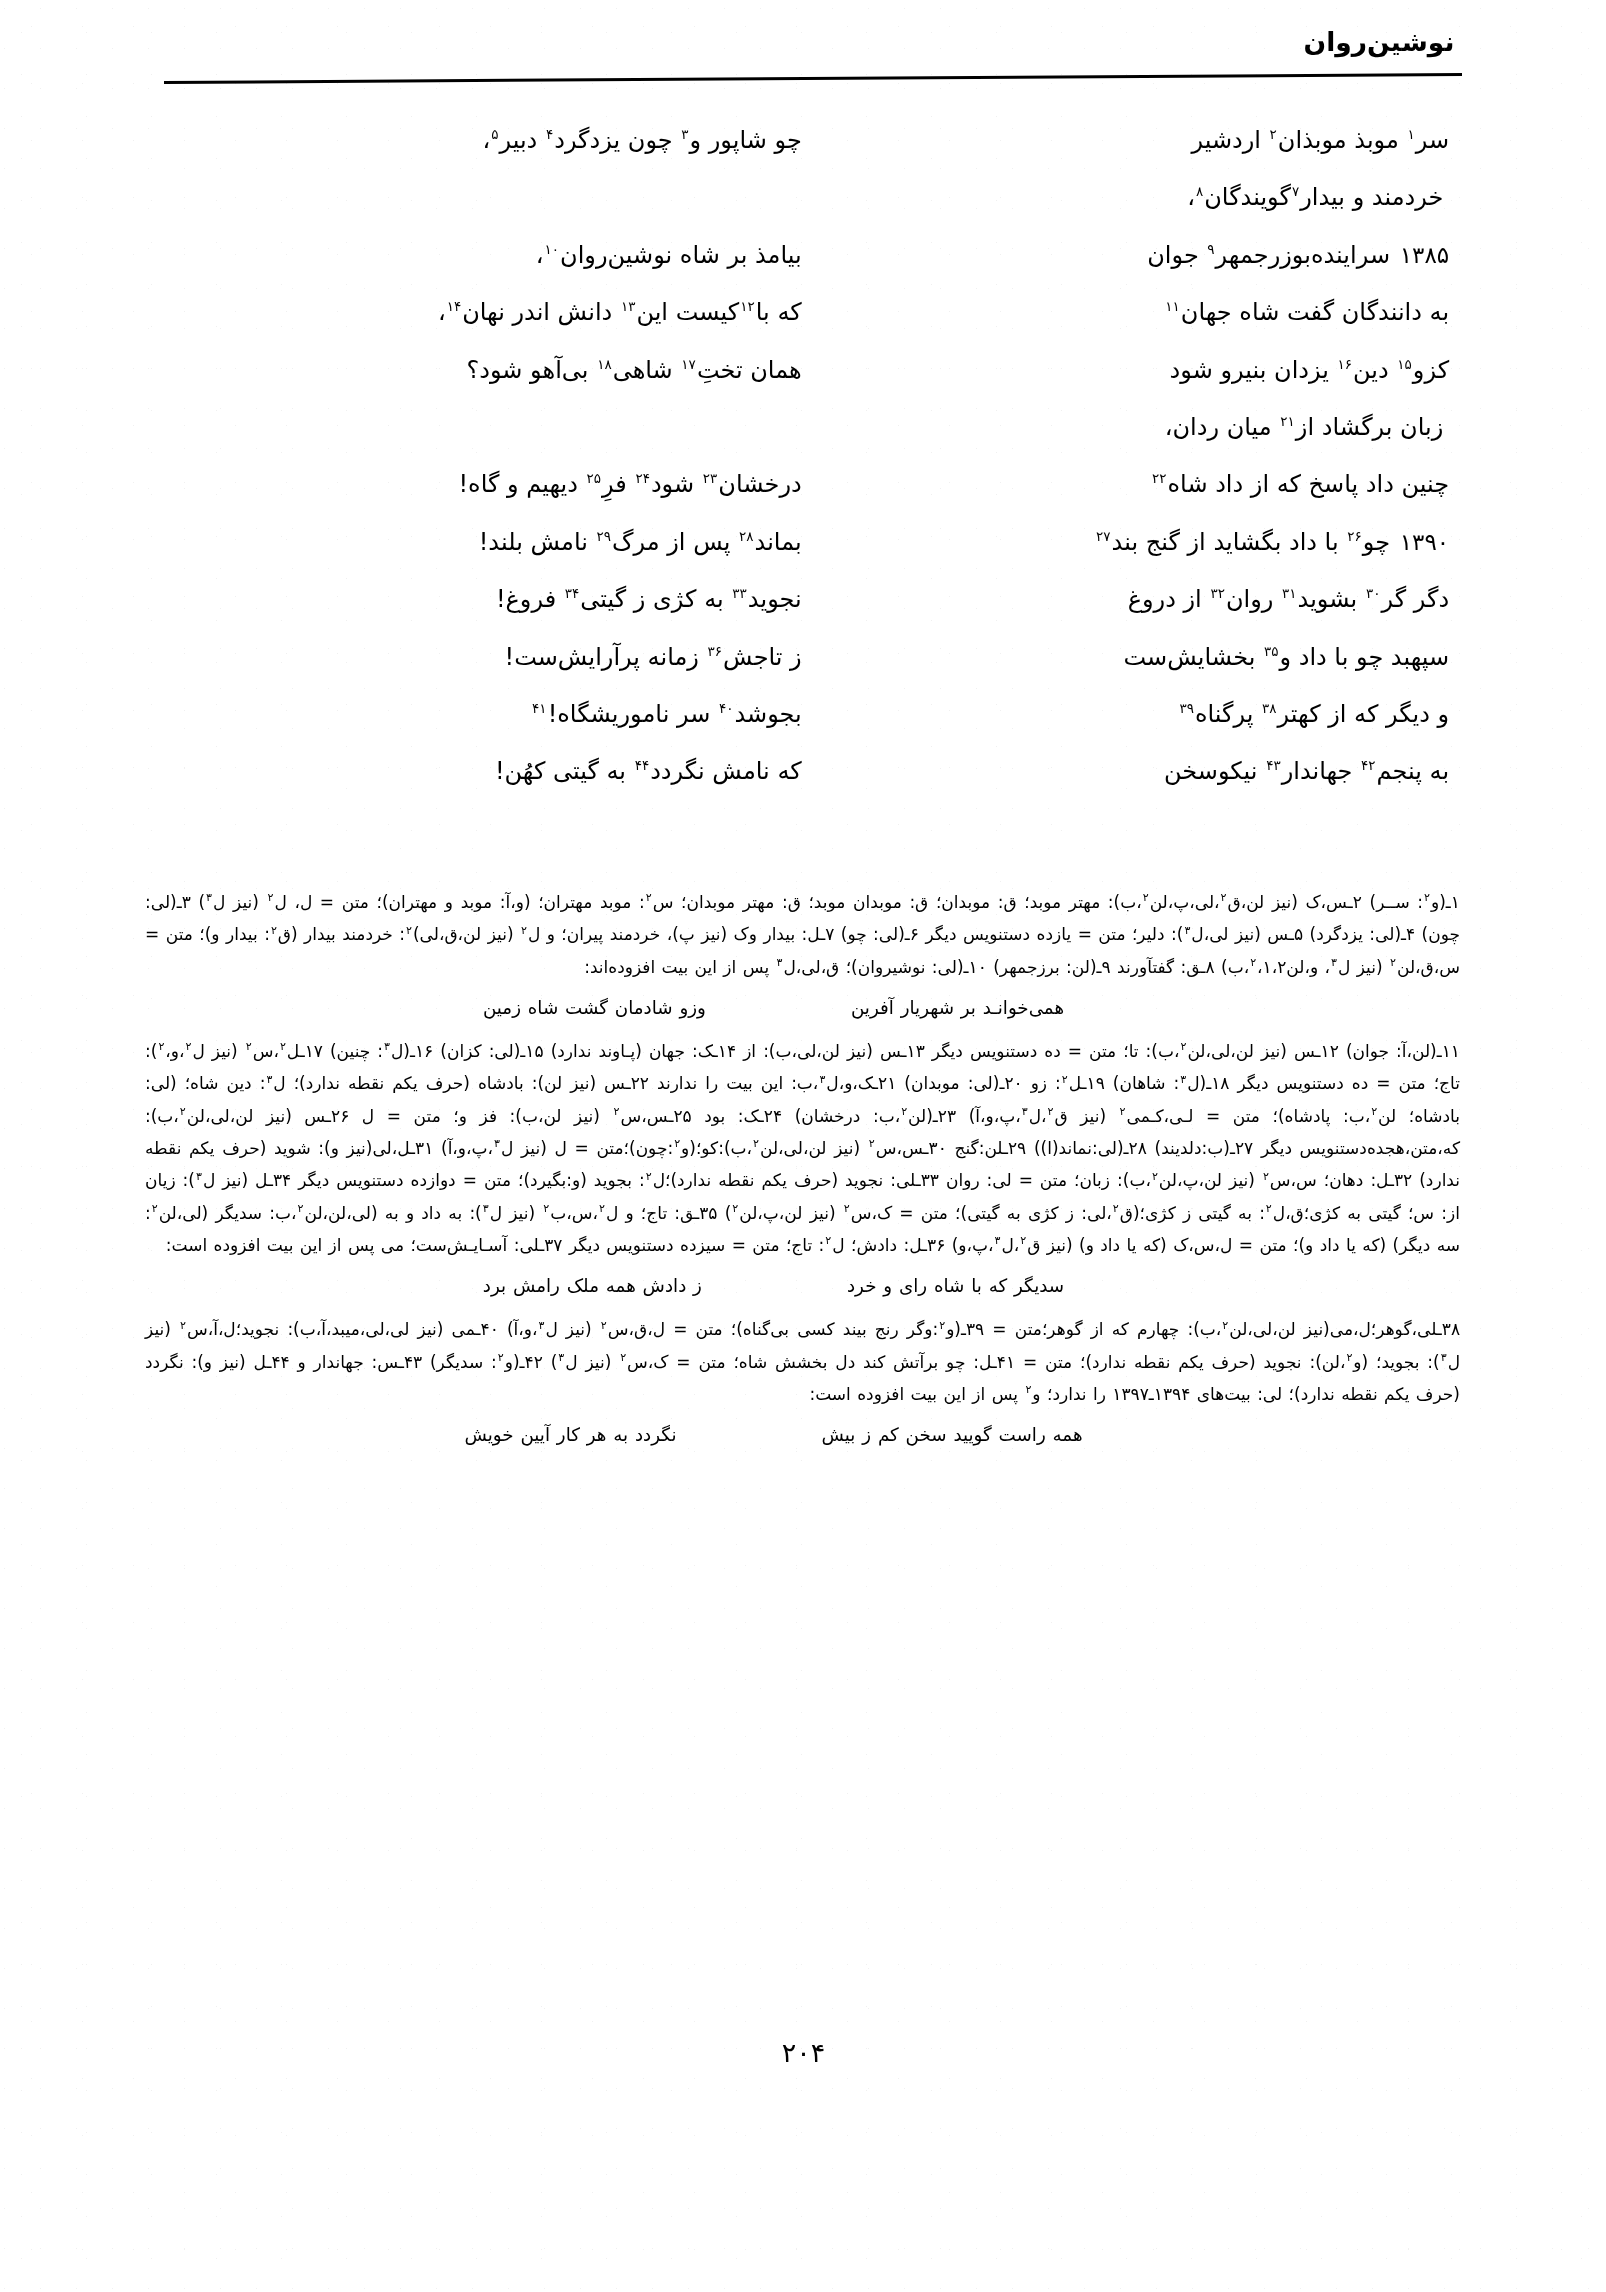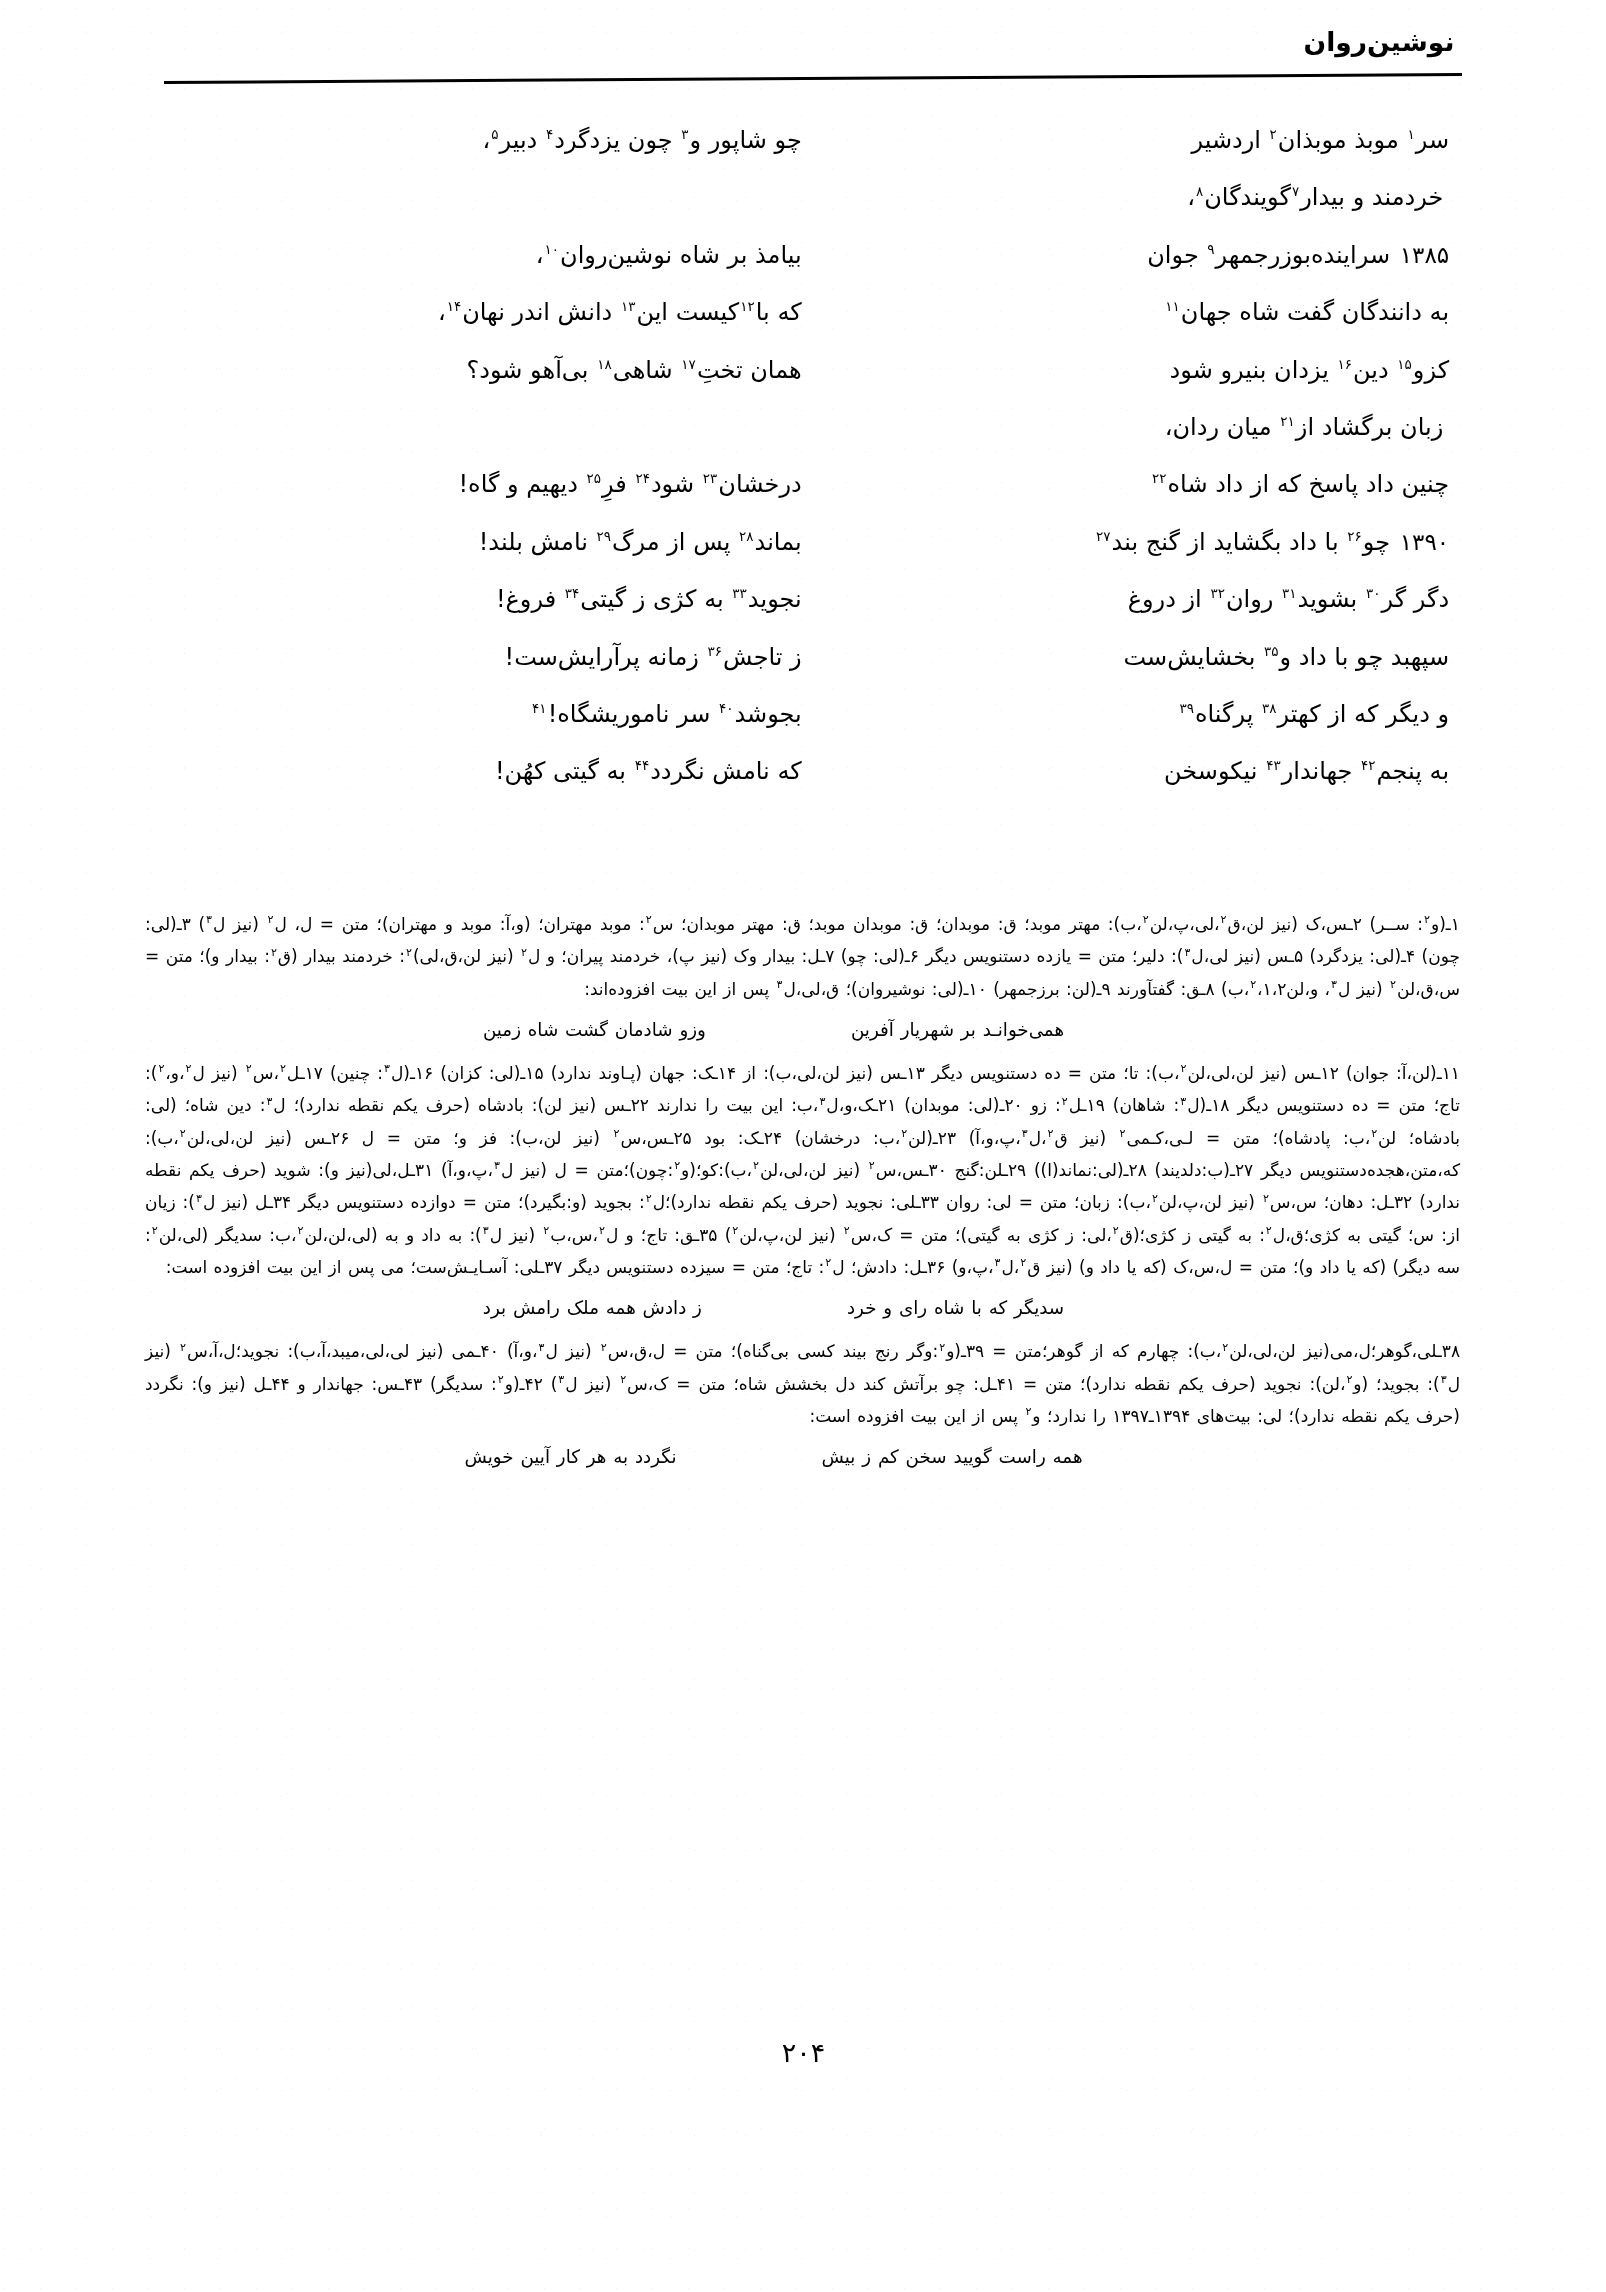--- a/index.html
+++ b/index.html
@@ -76,21 +76,21 @@
   }
   .vnum{
     font-size:23px;
     font-weight:normal;
     margin-left:9.7px;
   }
 
   
   .apparatus{
     position:absolute;
-    top:908px;
+    top:886px;
     right:147px;
     left:145px;
     font-size:17px;
     line-height:1.9;
     text-align:justify;
     text-align-last:right;
     word-spacing:1px;
   }
   .app-para{ margin:0 0 2.9px 0; }
   .app-para sup{ font-size:11px; }

